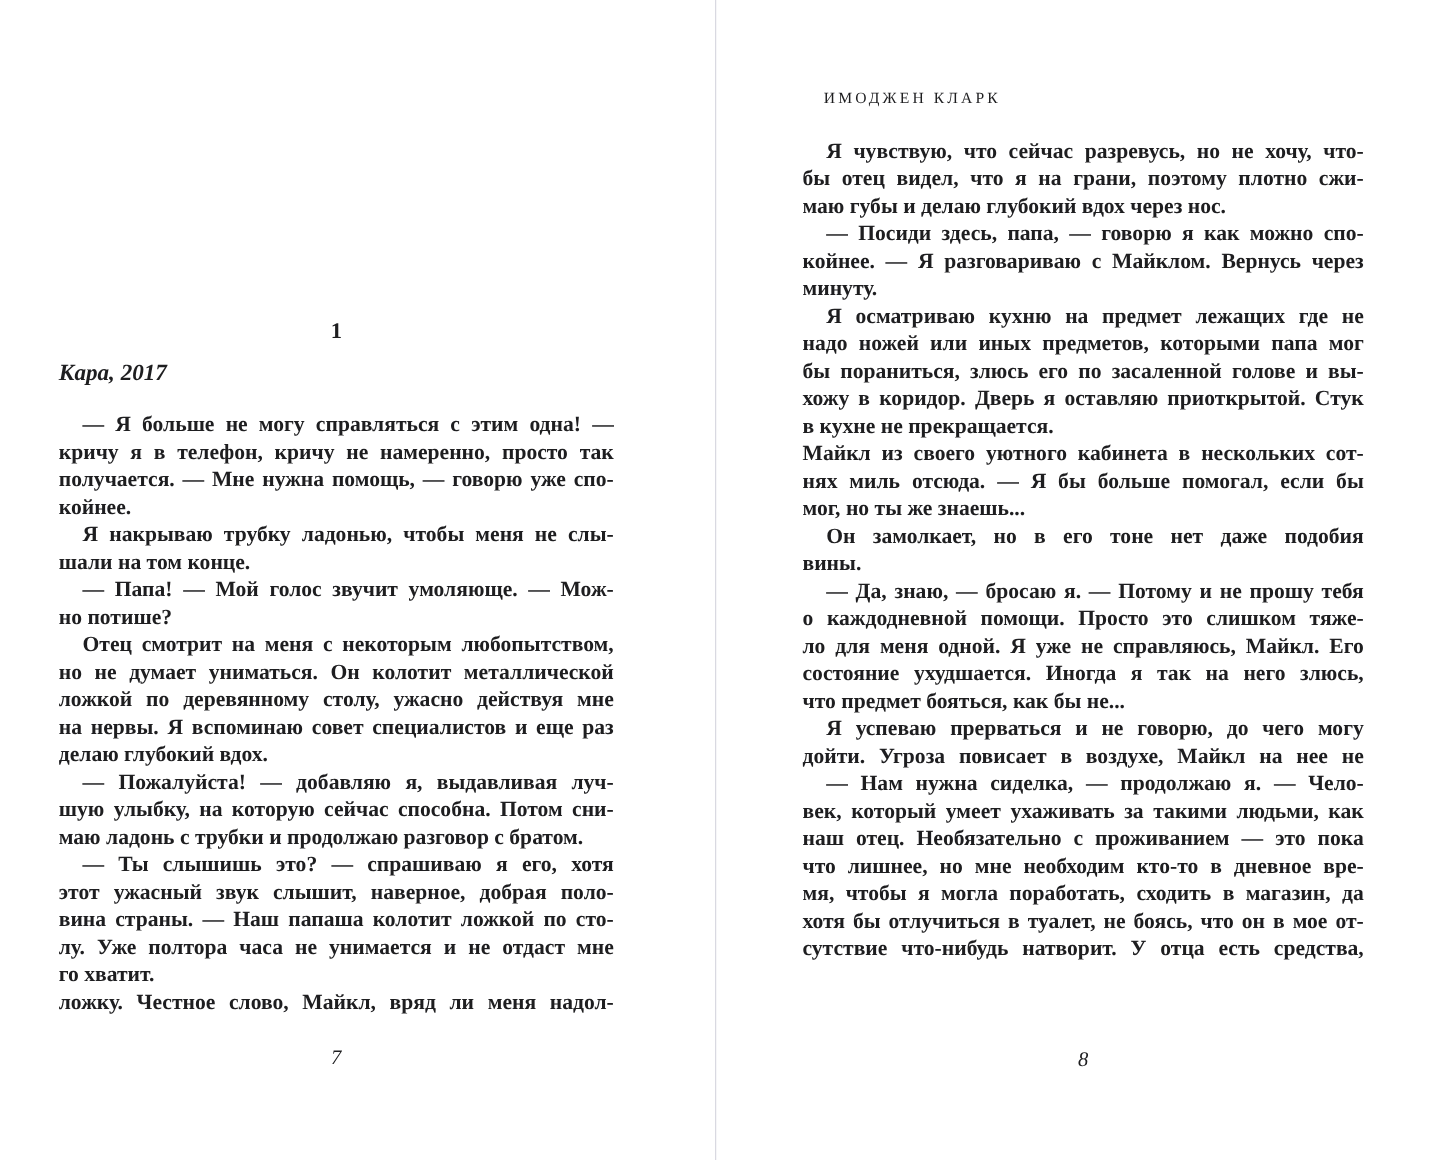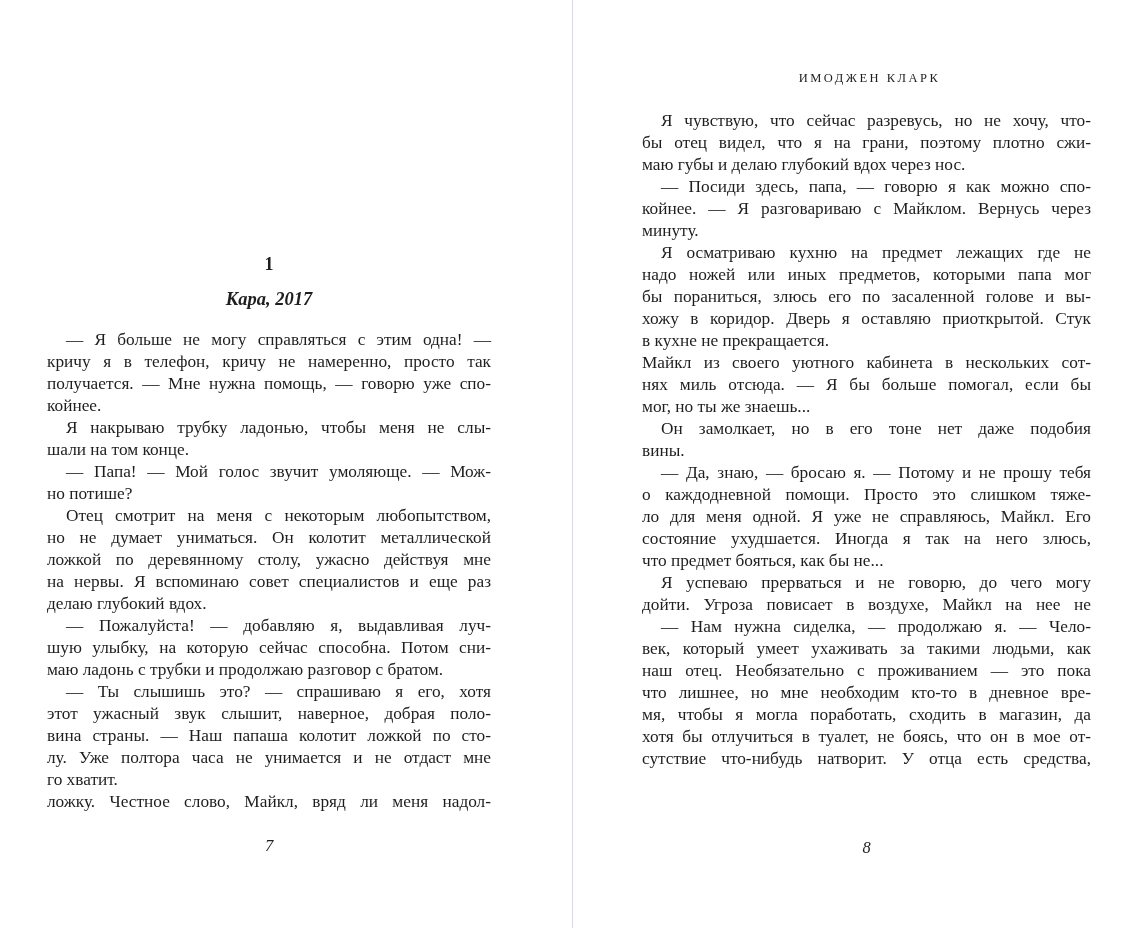--- a/index.html
+++ b/index.html
@@ -24,29 +24,29 @@
   .page{position:absolute;top:0;height:928px;}
   .page-left{left:47px;width:444px;}
   .page-right{left:642px;width:449px;}
 
   .chapter-number{
     position:absolute;left:0;top:253px;width:100%;
     text-align:center;font-size:18px;line-height:22px;font-weight:600;
   }
   .chapter-subtitle{
     position:absolute;left:0;top:288px;width:100%;
-    text-align:center;font-size:18.5px;line-height:22px;
+    font-size:18.5px;line-height:22px;
     font-weight:700;font-style:italic;
   }
   .running-header{
-    position:absolute;left:3px;top:70px;width:100%;
-    text-align:center;font-size:12.5px;line-height:16px;
+    position:absolute;left:17px;top:70px;width:100%;
+    font-size:12.5px;line-height:16px;
     letter-spacing:2.5px;
   }
-  .body-text{position:absolute;left:0;width:100%;}
+  .body-text{position:absolute;left:0;width:100%;font-weight:bold;}
   .page-left  .body-text{top:329px;}
   .page-right .body-text{top:110px;}
 
   .line{
     height:22px;line-height:22px;
     font-size:17.3px;
     text-align:justify;
     text-align-last:justify;
   }
   .line.para-end{text-align-last:left;}

